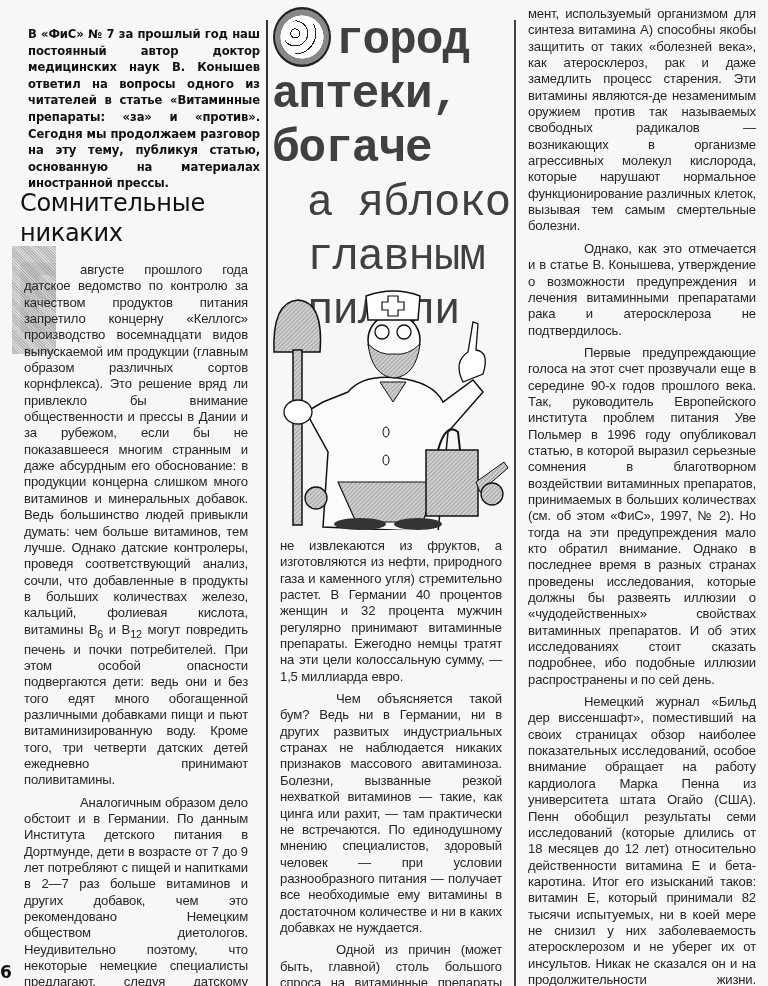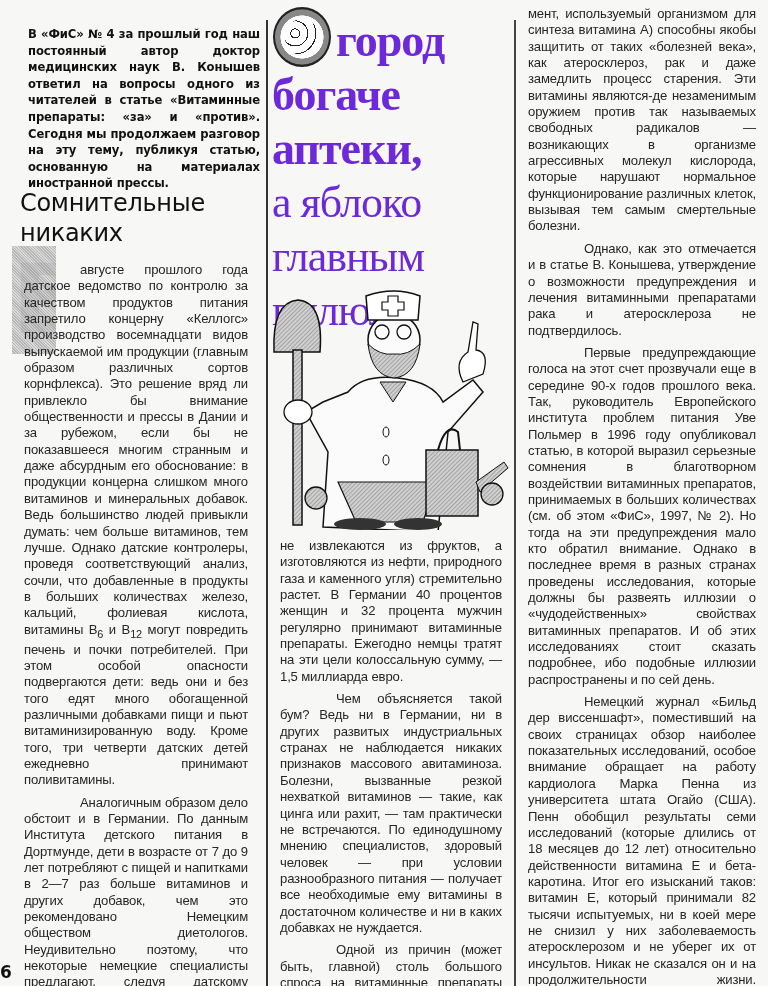--- a/index.html
+++ b/index.html
@@ -51,26 +51,26 @@
     position: absolute; left: 0; top: 962px;
     font-family: "DejaVu Sans", sans-serif; font-weight: bold;
     font-size: 17px; color: #111;
   }
 
   
   .rule-left { position: absolute; left: 266px; top: 20px; width: 1.5px; height: 966px; background: #333; }
   .rule-right { position: absolute; left: 514px; top: 20px; width: 1.5px; height: 966px; background: #444; }
   .headline {
     position: absolute; left: 272px; top: 14px; width: 240px;
-    font-family: Liberation Serif, serif;
-    color: #6d28d9;
+    font-family: Liberation Mono, monospace;
+    color: #404040;
   }
   .headline .hl { display: block; white-space: nowrap; }
   .headline .bold { font-weight: bold; font-size: 46px; line-height: 54px; letter-spacing: -1px; }
-  .headline .reg { font-size: 44px; line-height: 54px; letter-spacing: -1px; }
+  .headline .reg { font-size: 44px; line-height: 54px; letter-spacing: -1px; margin-left: 35px; }
   .headline .h1 { padding-left: 64px; }
   .emblem {
     position: absolute; left: 273px; top: 7px; width: 58px; height: 60px;
     border-radius: 50%;
     background: radial-gradient(circle at 50% 50%, #fff 0 55%, #888 56% 70%, #555 71% 100%);
     border: 2px solid #222; box-sizing: border-box;
   }
   .emblem::after {
     content: ""; position: absolute; left: 10px; top: 10px; width: 34px; height: 36px; border-radius: 50%;
     background: repeating-radial-gradient(circle at 30% 40%, #fff 0 4px, #222 4px 5px, #fff 5px 8px);
@@ -79,42 +79,42 @@
   .col2 { left: 274px; top: 532px; width: 234px; }
 
   
   .col3 { left: 522px; top: 0px; width: 240px; }
 </style>
 </head>
 <body>
 
 <div class="page">
 
-  <div class="intro">В «ФиС» № 4 за прошлый год наш постоянный автор доктор медицинских наук В. Конышев ответил на вопросы одного из читателей в статье «Витаминные препараты: «за» и «против». Сегодня мы продолжаем разговор на эту тему, публикуя статью, основанную на материалах иностранной прессы.</div>
+  <div class="intro">В «ФиС» № 7 за прошлый год наш постоянный автор доктор медицинских наук В. Конышев ответил на вопросы одного из читателей в статье «Витаминные препараты: «за» и «против». Сегодня мы продолжаем разговор на эту тему, публикуя статью, основанную на материалах иностранной прессы.</div>
 
   <div class="subhead">Сомнительные никаких</div>
 
   <div class="dropcap">В</div>
 
   <div class="col-text col1">
     <p class="indent"><span> августе прошлого года датское ведомство по контролю за качеством продуктов питания запретило концерну «Келлогс» производство восемнадцати видов выпускаемой им продукции (главным образом различных сортов корнфлекса). Это решение вряд ли привлекло бы внимание общественности и прессы в Дании и за рубежом, если бы не показавшееся многим странным и даже абсурдным его обоснование: в продукции концерна слишком много витаминов и минеральных добавок. Ведь большинство людей привыкли думать: чем больше витаминов, тем лучше. Однако датские контролеры, проведя соответствующий анализ, сочли, что добавленные в продукты в больших количествах железо, кальций, фолиевая кислота, витамины B</span><sub>6</sub><span> и B</span><sub>12</sub><span> могут повредить печень и почки потребителей. При этом особой опасности подвергаются дети: ведь они и без того едят много обогащенной различными добавками пищи и пьют витаминизированную воду. Кроме того, три четверти датских детей ежедневно принимают поливитамины.</span></p>
     <p class="indent">Аналогичным образом дело обстоит и в Германии. По данным Института детского питания в Дортмунде, дети в возрасте от 7 до 9 лет потребляют с пищей и напитками в 2—7 раз больше витаминов и других добавок, чем это рекомендовано Немецким обществом диетологов. Неудивительно поэтому, что некоторые немецкие специалисты предлагают, следуя датскому примеру, запрещать перенасыщенные добавками продукты питания. Правда, позволяющих это делать законов в Германии, как и в других странах Европейского союза (кроме Дании), пока не существует.</p>
 
   </div>
 
   <div class="page-num">6</div>
 
   <div class="rule-left"></div>
   <div class="rule-right"></div>
 
   <div class="emblem"></div>
   <div class="headline">
     <span class="hl bold h1">город</span>
+    <span class="hl bold">аптеки,</span>
     <span class="hl bold">богаче</span>
-    <span class="hl bold">аптеки,</span>
     <span class="hl reg">а яблоко</span>
     <span class="hl reg">главным</span>
     <span class="hl reg">пилюли</span>
   </div>
 
   <svg class="illustration" viewBox="0 0 244 248">
     <defs>
       <pattern id="hatch" width="3" height="3" patternUnits="userSpaceOnUse" patternTransform="rotate(45)">
         <rect width="3" height="3" fill="#d0d0d0"></rect>
         <line x1="0" y1="0" x2="0" y2="3" stroke="#777" stroke-width="1"></line>

